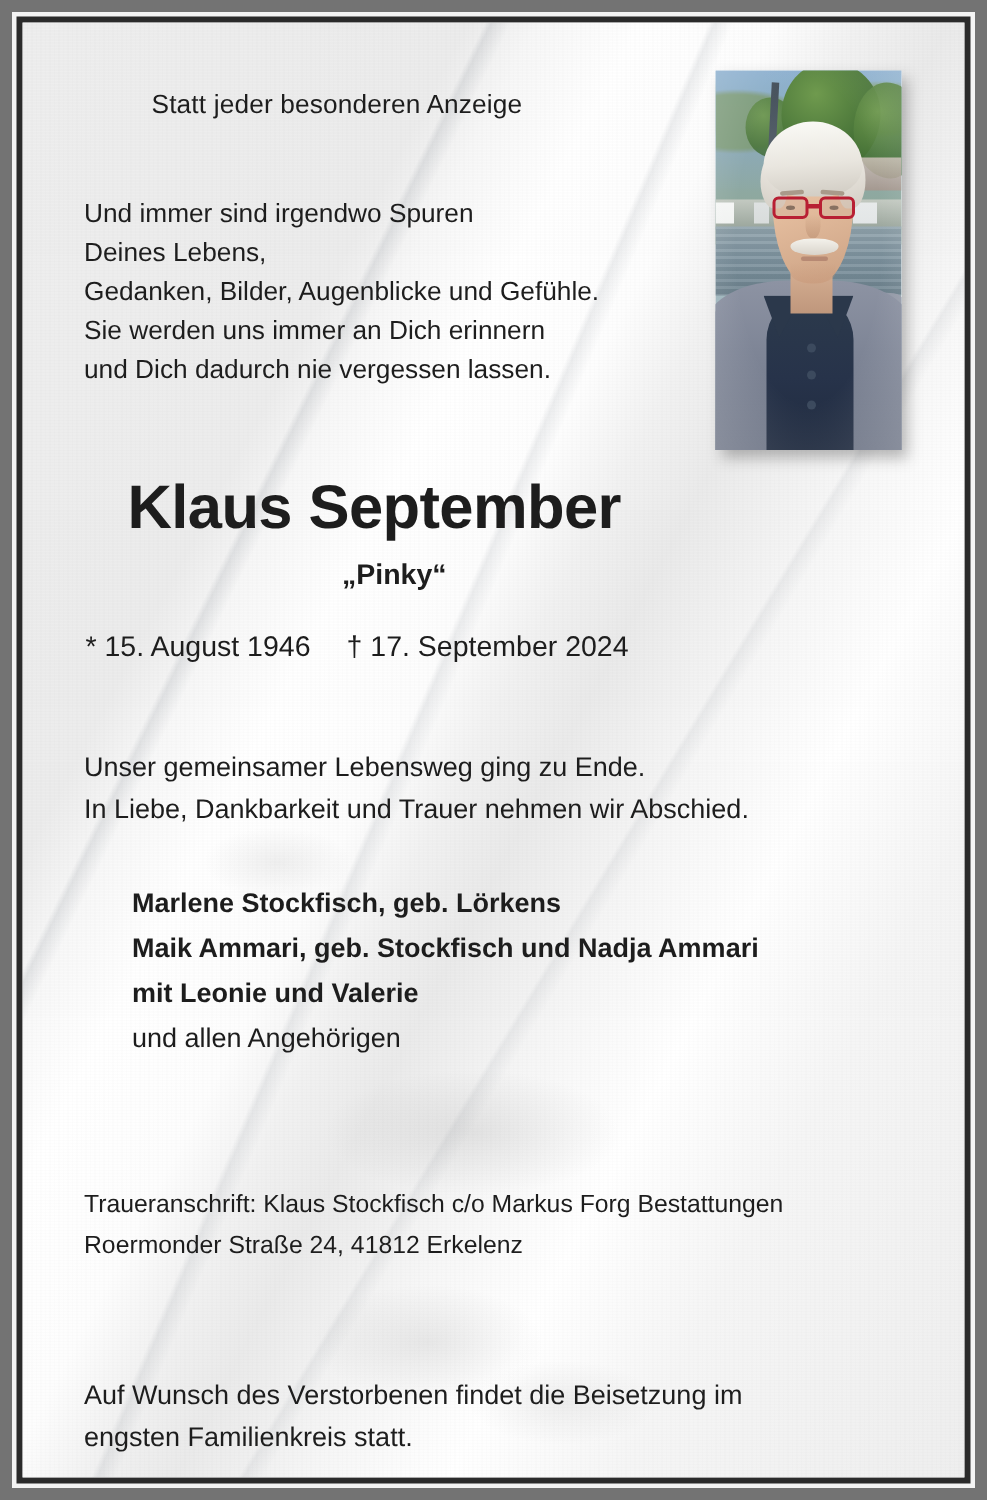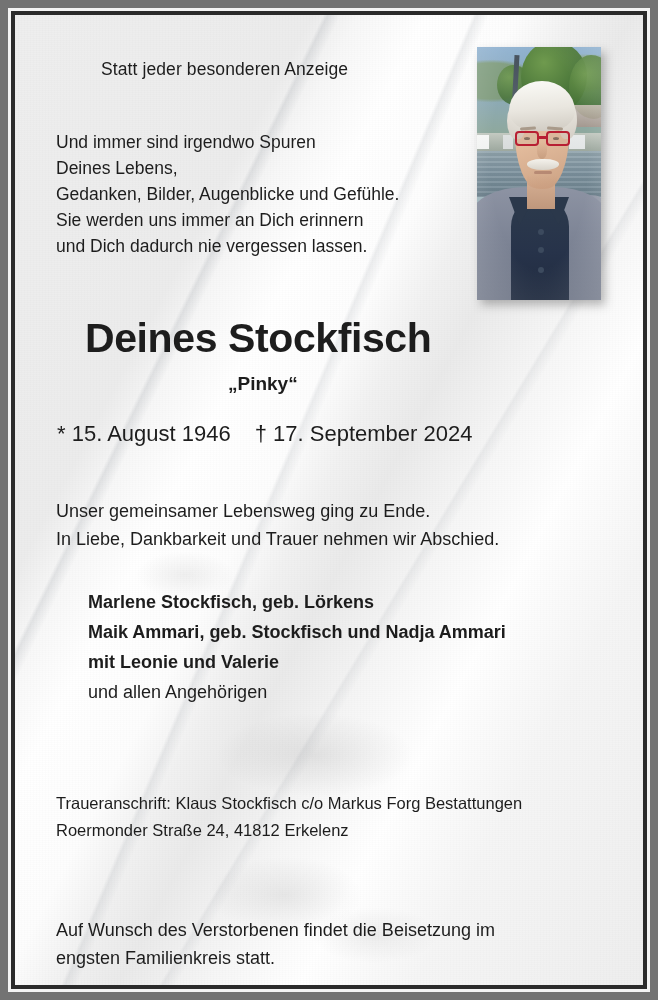--- a/index.html
+++ b/index.html
@@ -102,21 +102,21 @@
     left: 70px; top: 300px;
     font-size: 41px; font-weight: bold;
     letter-spacing: -.4px;
   }
   .nickname {
     left: 213px; top: 358px;
     font-size: 19px; font-weight: bold;
   }
   .dates {
     left: 42px; top: 406px;
-    font-size: 22px;
+    font-size: 19px;
   }
   .dates .gap { display: inline-block; width: 24px; }
 
   .farewell {
     left: 41px; top: 482px;
     font-size: 18px; line-height: 28px;
   }
   .farewell div { white-space: nowrap; }
 
   .mourners {
@@ -350,21 +350,21 @@
         <div class="txt headline-top">Statt jeder besonderen Anzeige</div>
 
         <div class="wrap poem">
           <div>Und immer sind irgendwo Spuren</div>
           <div>Deines Lebens,</div>
           <div>Gedanken, Bilder, Augenblicke und Gefühle.</div>
           <div>Sie werden uns immer an Dich erinnern</div>
           <div>und Dich dadurch nie vergessen lassen.</div>
         </div>
 
-        <div class="txt deceased-name">Deines Stockfisch</div>
+        <div class="txt deceased-name">Klaus September</div>
 
         <div class="txt nickname">„Pinky“</div>
 
         <div class="txt dates">
           <span>* 15. August 1946</span><span class="gap"></span><span>† 17. September 2024</span>
         </div>
 
         <div class="wrap farewell">
           <div>Unser gemeinsamer Lebensweg ging zu Ende.</div>
           <div>In Liebe, Dankbarkeit und Trauer nehmen wir Abschied.</div>

